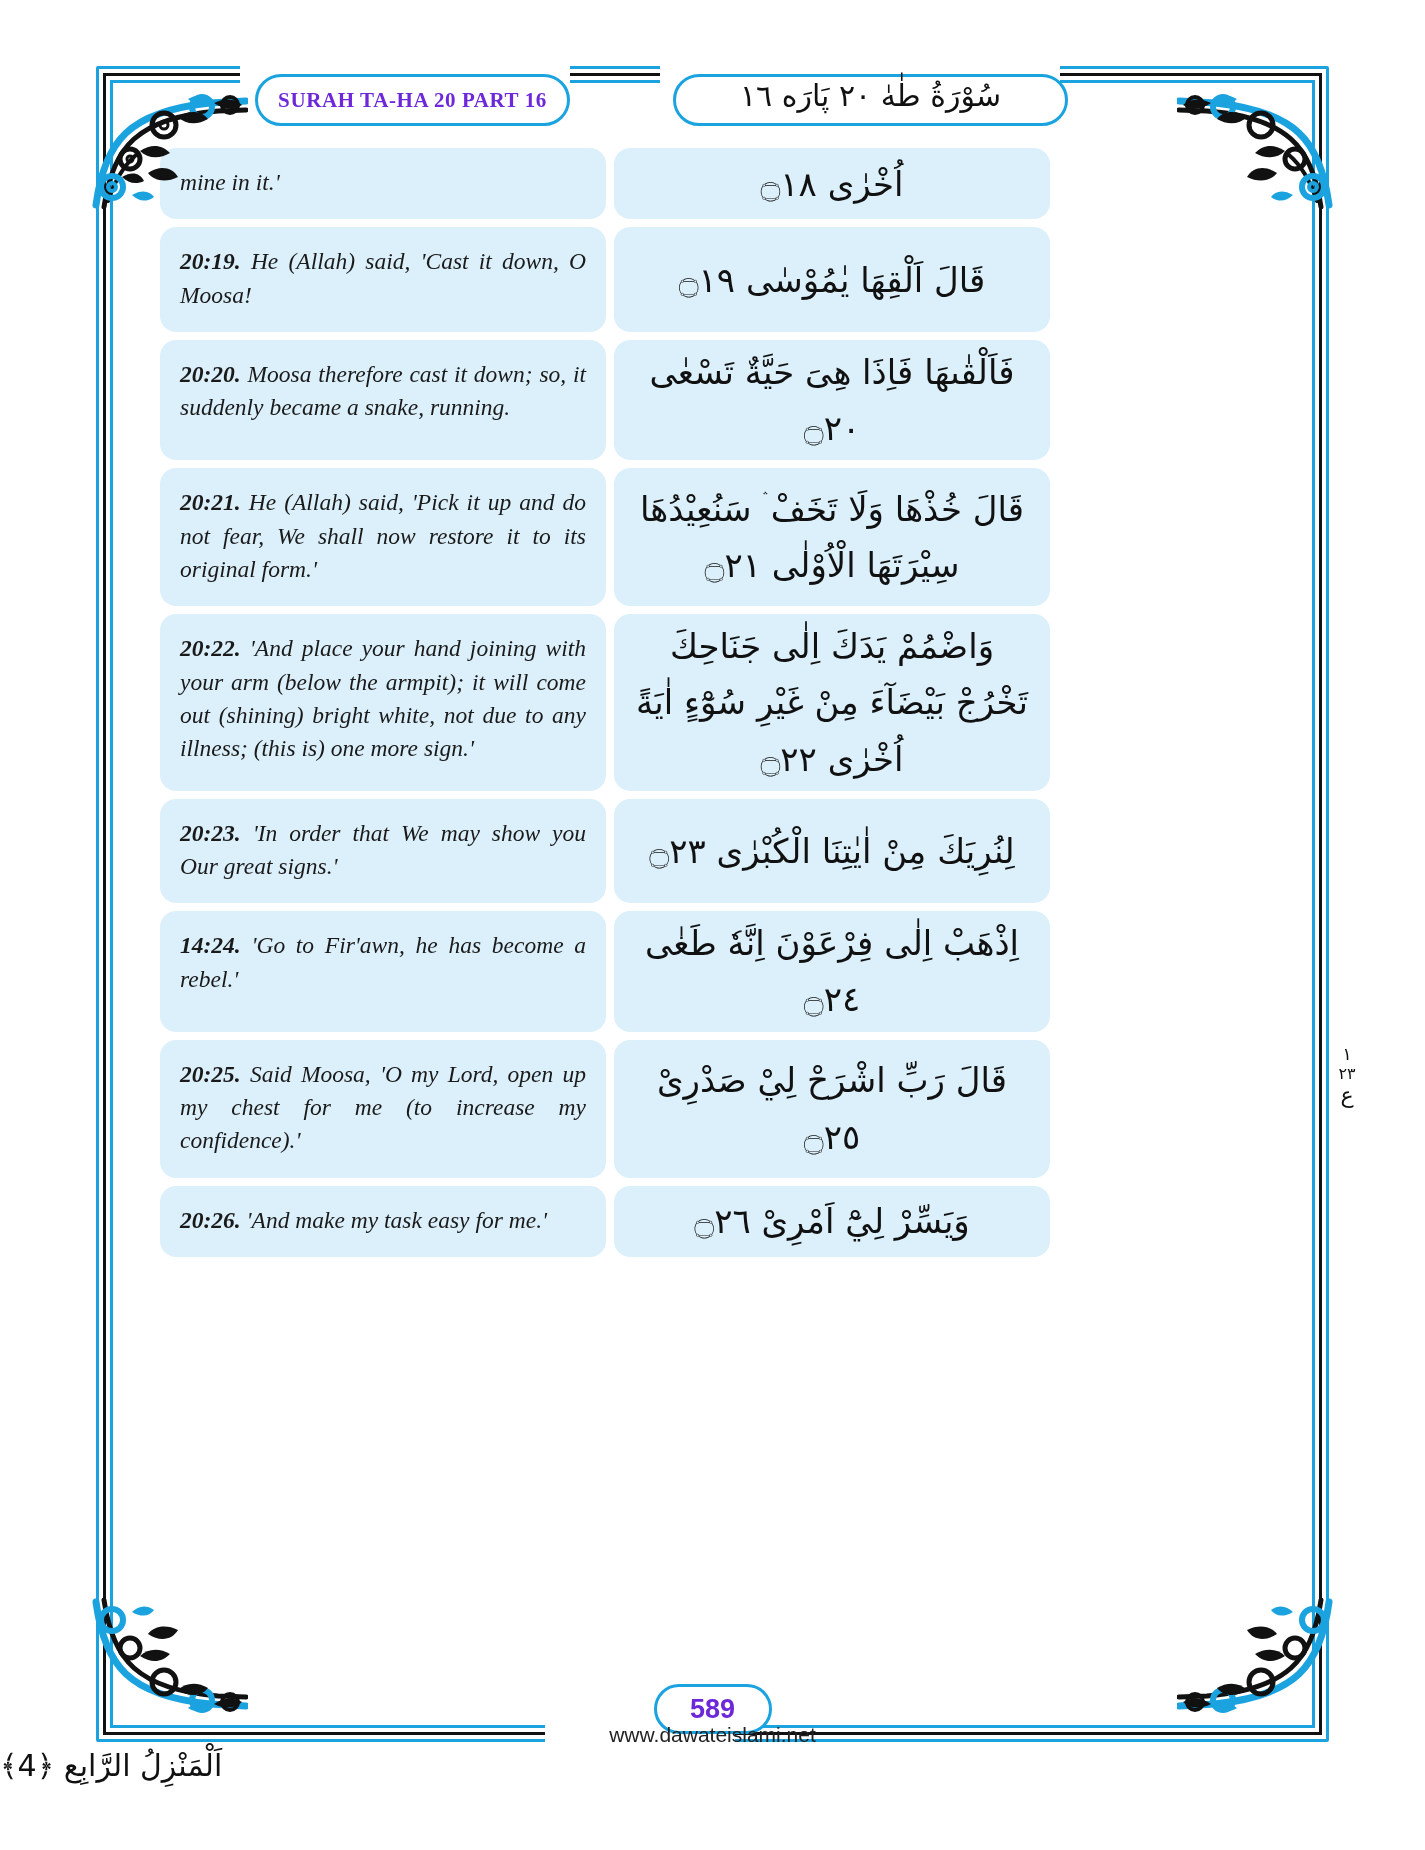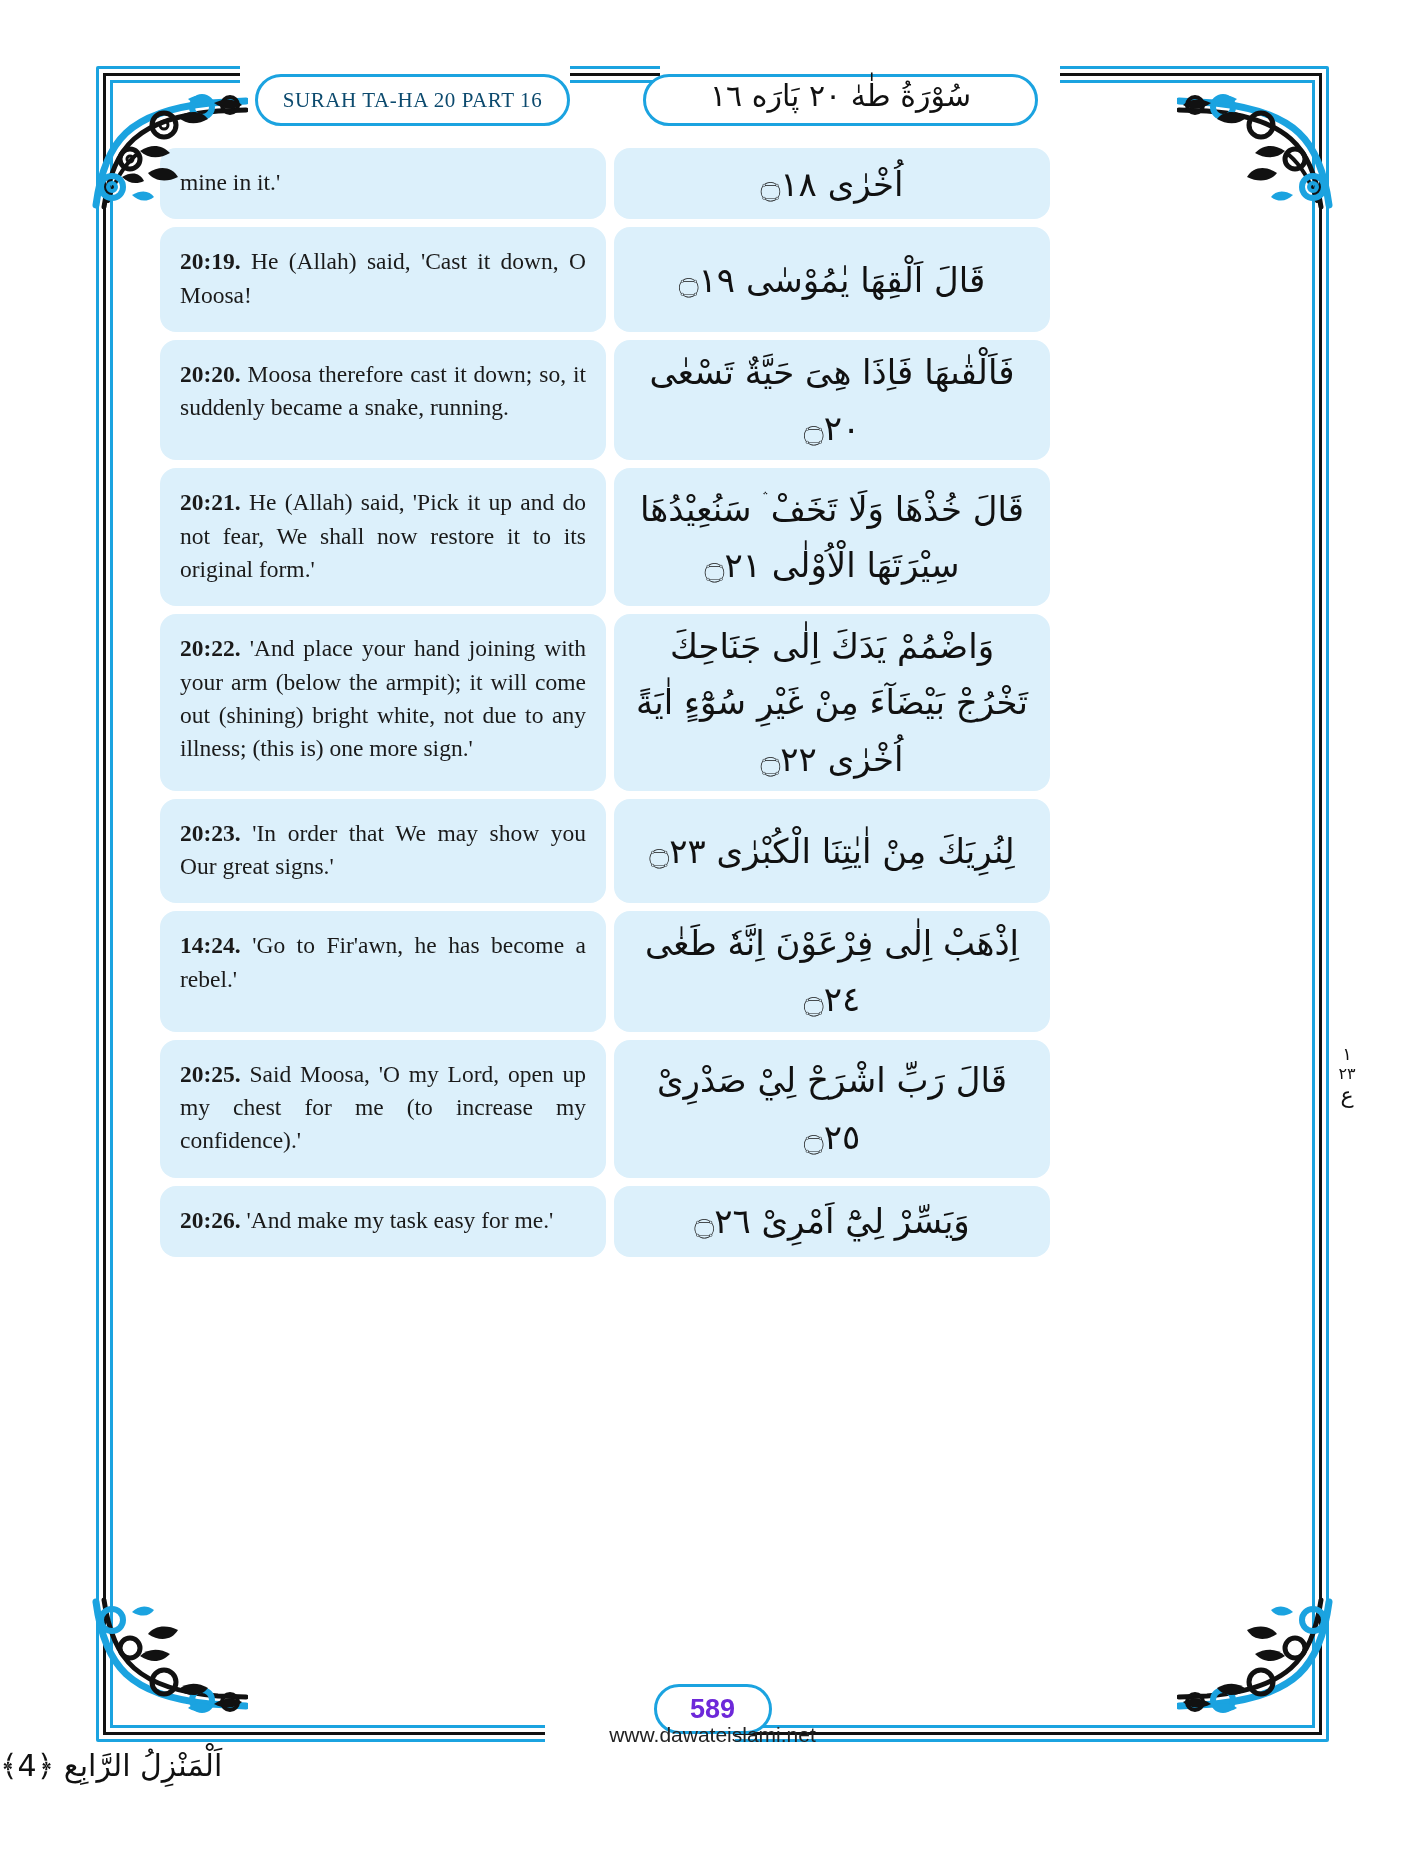--- a/index.html
+++ b/index.html
@@ -80,28 +80,28 @@
     align-items: center;
     justify-content: center;
     position: absolute;
   }
   .pill-left {
     left: 145px;
     width: 315px;
   }
   .pill-left .ptext {
     font-family: "Liberation Serif", serif;
-    font-weight: normal;
+    font-weight: bold;
     font-size: 21px;
     letter-spacing: 0.6px;
-    color: #0c4a6e;
+    color: #6d28d9;
     white-space: nowrap;
   }
   .pill-right {
-    left: 533px;
+    left: 563px;
     width: 395px;
     padding-bottom: 8px;
   }
   .pill-right .ptext {
     font-family: "DejaVu Sans", sans-serif;
     font-size: 30px;
     color: #111;
     direction: rtl;
     white-space: nowrap;
     line-height: 1;
@@ -128,20 +128,21 @@
   }
   .cell-en {
     width: 446px;
     font-family: "Liberation Serif", serif;
     font-size: 23.5px;
     line-height: 1.42;
     color: #1a1a1a;
     text-align: justify;
     text-justify: inter-word;
     hyphens: none;
+    font-style: italic;
   }
   .cell-en .vnum {
     font-weight: bold;
   }
   .cell-ar {
     width: 436px;
     display: flex;
     align-items: center;
     justify-content: center;
     direction: rtl;

